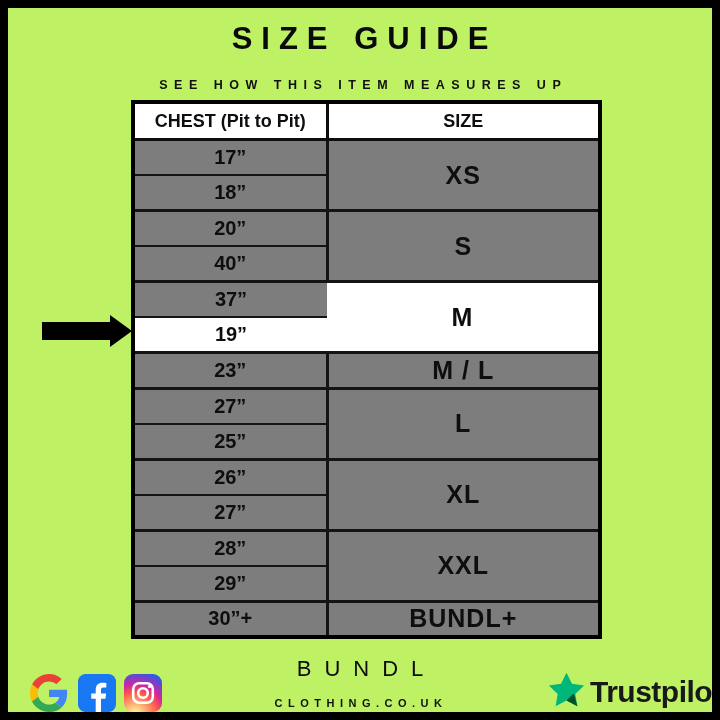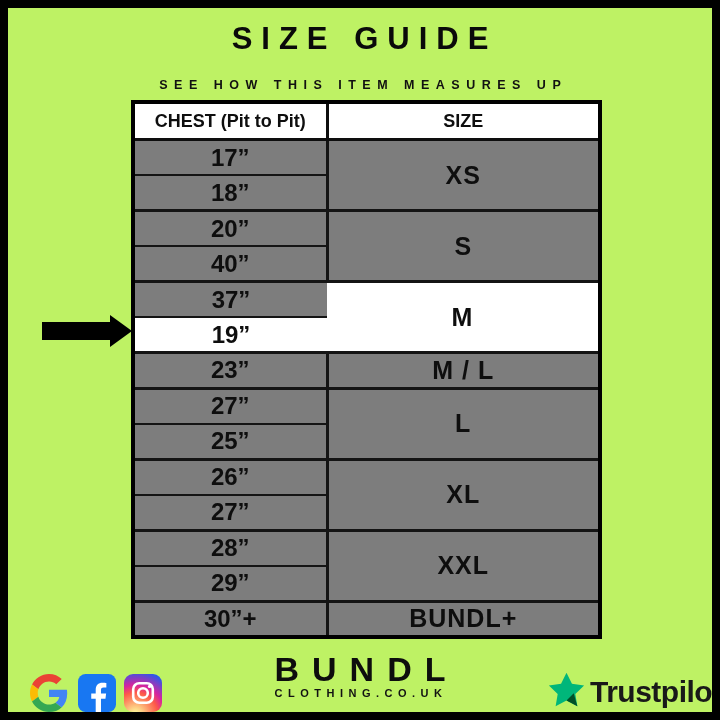--- a/index.html
+++ b/index.html
@@ -22,38 +22,38 @@
     border:4px solid #000;
   }
   .size-table th,.size-table td{
     padding:0;text-align:center;vertical-align:middle;
     font-weight:700;color:#0e0e0e;
   }
   .size-table th{
     background:#ffffff;border:3px solid #0e0e0e;font-size:18px;height:34px;
   }
   .size-table td{
-    background:#7d7d7d;border:2px solid #141414;font-size:24px;
+    background:#7d7d7d;border:2px solid #141414;font-size:20px;
   }
   .size-table tbody tr{height:35.5px;}
   .size-table td:first-child{border-right-width:3px;}
   .size-table td.size-cell{font-size:25px;letter-spacing:1px;}
   .size-table tr.group td{border-top-width:3px;}
   .size-table td.hl{background:#ffffff;}
   .size-table td.hl-chest{border-right-style:hidden;}
   .size-table td.hl-size{border-left-style:hidden;}
   .arrow{position:absolute;left:34px;top:306px;}
   
   .icon{position:absolute;width:38px;height:38px;}
   .icon-google{left:22px;top:666px;}
   .icon-facebook{left:70px;top:666px;}
   .icon-instagram{left:116px;top:666px;}
   .brand{position:absolute;left:0;right:0;top:645px;text-align:center;pointer-events:none;}
-  .brand-name{font-size:34px;font-weight:700;letter-spacing:13px;padding-left:13px;line-height:32px;}
-  .brand-domain{font-size:11px;font-weight:700;letter-spacing:5.5px;padding-left:2px;margin-top:2px;color:#121212;}
+  .brand-name{font-size:22px;font-weight:400;letter-spacing:13px;padding-left:13px;line-height:32px;}
+  .brand-domain{font-size:11px;font-weight:700;letter-spacing:5.5px;padding-left:2px;margin-top:12px;color:#121212;}
   .trustpilot{position:absolute;left:540px;top:664px;display:flex;align-items:center;}
   .trustpilot-label{font-size:30px;font-weight:700;color:#191919;letter-spacing:-0.5px;margin-left:5px;margin-top:3px;}
 </style>
 </head>
 <body>
 
 <div class="frame">
 
   <div class="title">SIZE GUIDE</div>
   <div class="subtitle">SEE HOW THIS ITEM MEASURES UP</div>

